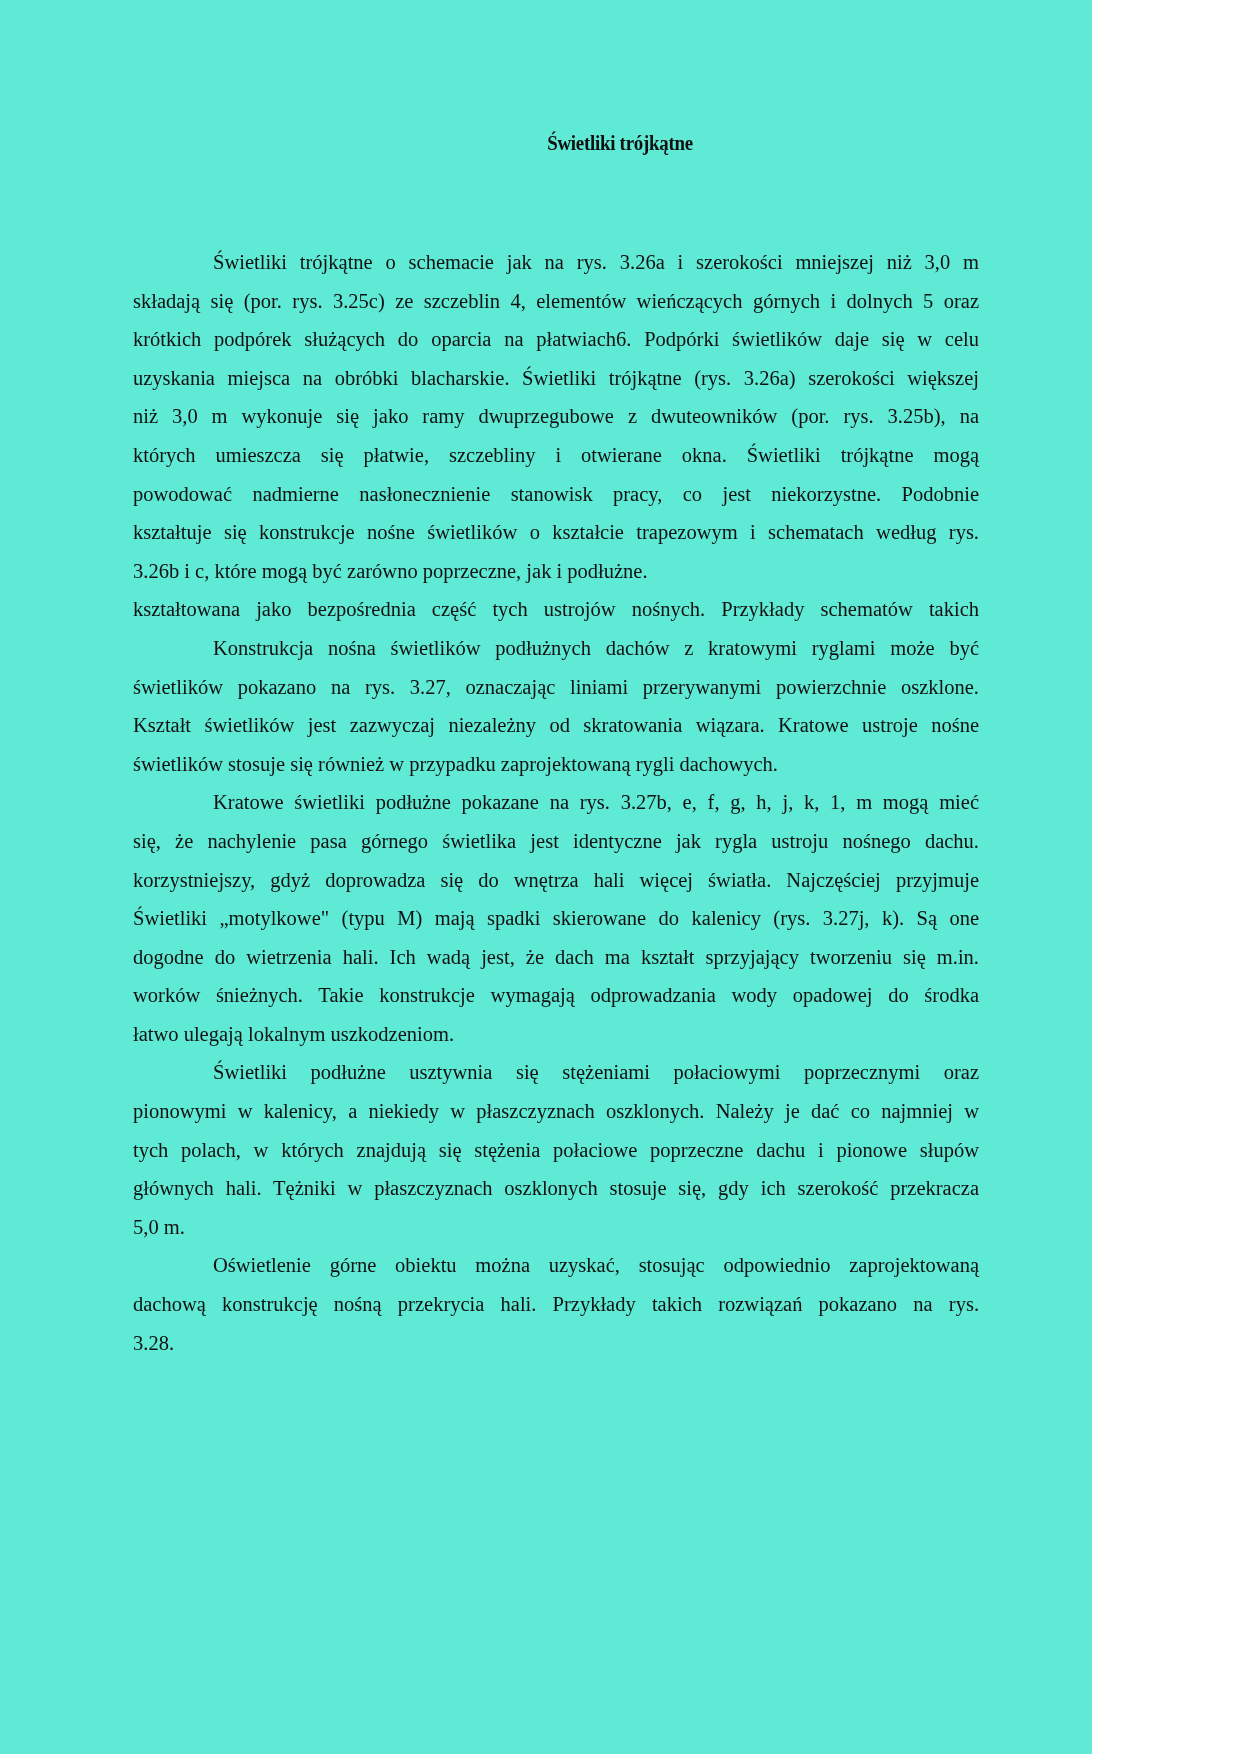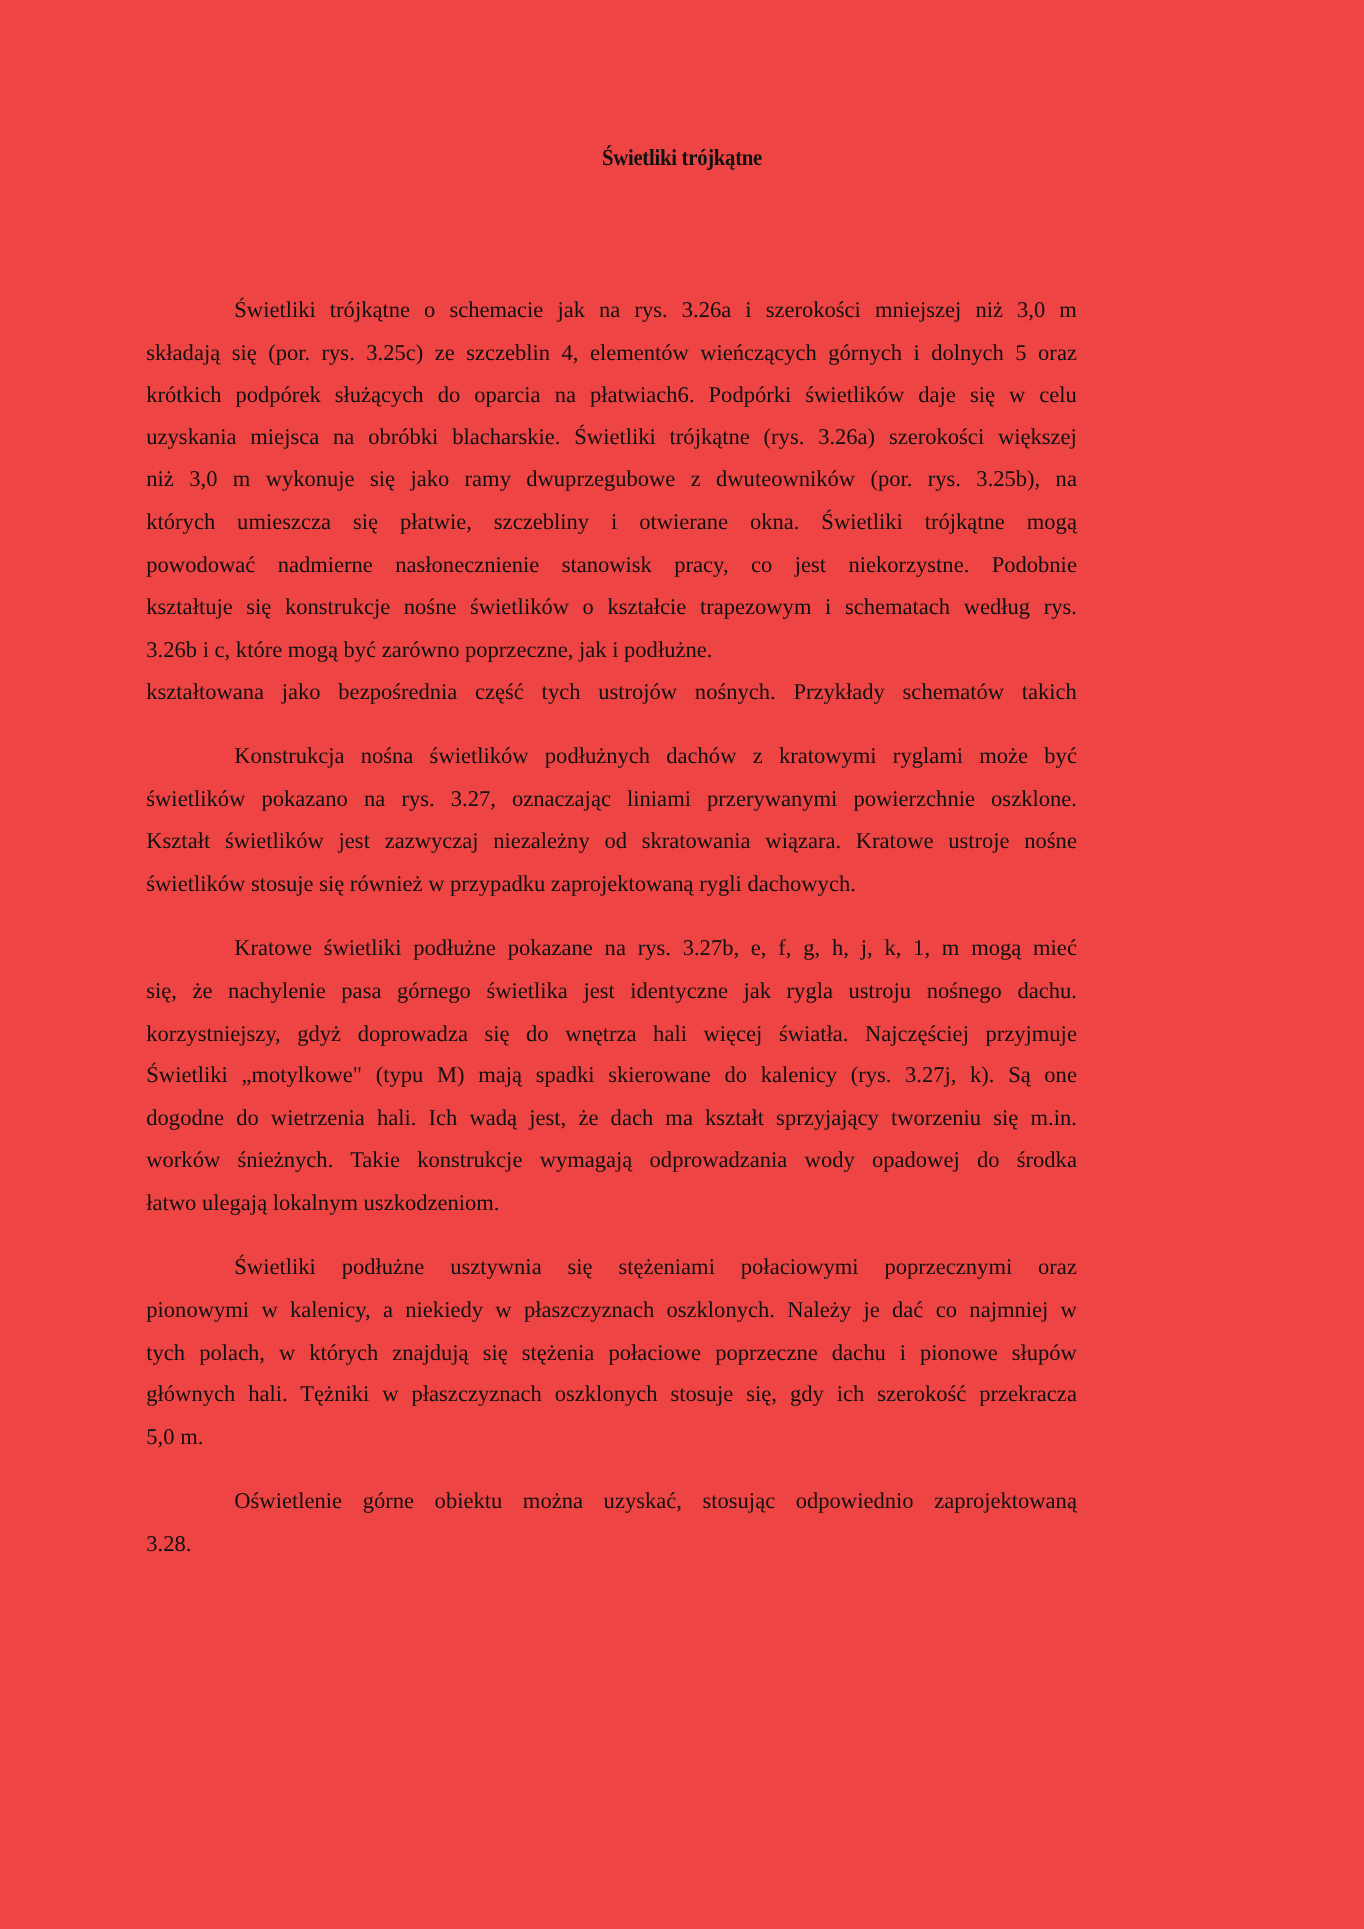--- a/index.html
+++ b/index.html
@@ -1,34 +1,34 @@
 <!DOCTYPE html>
 <html><head>
 <meta charset="utf-8">
 <style>
   html, body { margin: 0; padding: 0; background: #ffffff; }
   body { width: 1240px; height: 1754px; position: relative; overflow: hidden; }
   .page {
-    position: absolute; left: 0; top: 0; width: 1240px; height: 1754px; background: #ef4444;
+    position: absolute; left: 0; top: 0; width: 1092px; height: 1754px; background: #5eead4;
     font-family: "Liberation Serif", "DejaVu Serif", serif; color: #111;
   }
   .title {
     position: absolute; left: 0; width: 1240px; top: 131px; text-align: center;
     font-weight: bold; font-size: 21px; letter-spacing: -0.3px;
     transform: scaleX(0.9); transform-origin: 50% 50%;
   }
   .body {
     position: absolute; left: 133px; top: 243px; width: 846px;
   }
   .line {
     height: 38.6px; line-height: 38.6px; font-size: 20.5px; white-space: nowrap;
     text-align: justify; text-align-last: justify; overflow: visible;
   }
   .line.last { text-align-last: left; }
-  .line.indent { padding-left: 80px; margin-top: 20px; }
+  .line.indent { padding-left: 80px; }
 </style>
 </head>
 <body>
 
 <div class="page">
   <div class="title">Świetliki trójkątne</div>
 
   <div class="body">
 
     <div>
@@ -64,17 +64,18 @@
     <div>
       <div class="line indent">Świetliki podłużne usztywnia się stężeniami połaciowymi poprzecznymi oraz</div>
       <div class="line">pionowymi w kalenicy, a niekiedy w płaszczyznach oszklonych. Należy je dać co najmniej w</div>
       <div class="line">tych polach, w których znajdują się stężenia połaciowe poprzeczne dachu i pionowe słupów</div>
       <div class="line">głównych hali. Tężniki w płaszczyznach oszklonych stosuje się, gdy ich szerokość przekracza</div>
       <div class="line last">5,0 m.</div>
     </div>
 
     <div>
       <div class="line indent">Oświetlenie górne obiektu można uzyskać, stosując odpowiednio zaprojektowaną</div>
+      <div class="line">dachową konstrukcję nośną przekrycia hali. Przykłady takich rozwiązań pokazano na rys.</div>
       <div class="line last">3.28.</div>
     </div>
 
   </div>
 </div>
 
 </body></html>

